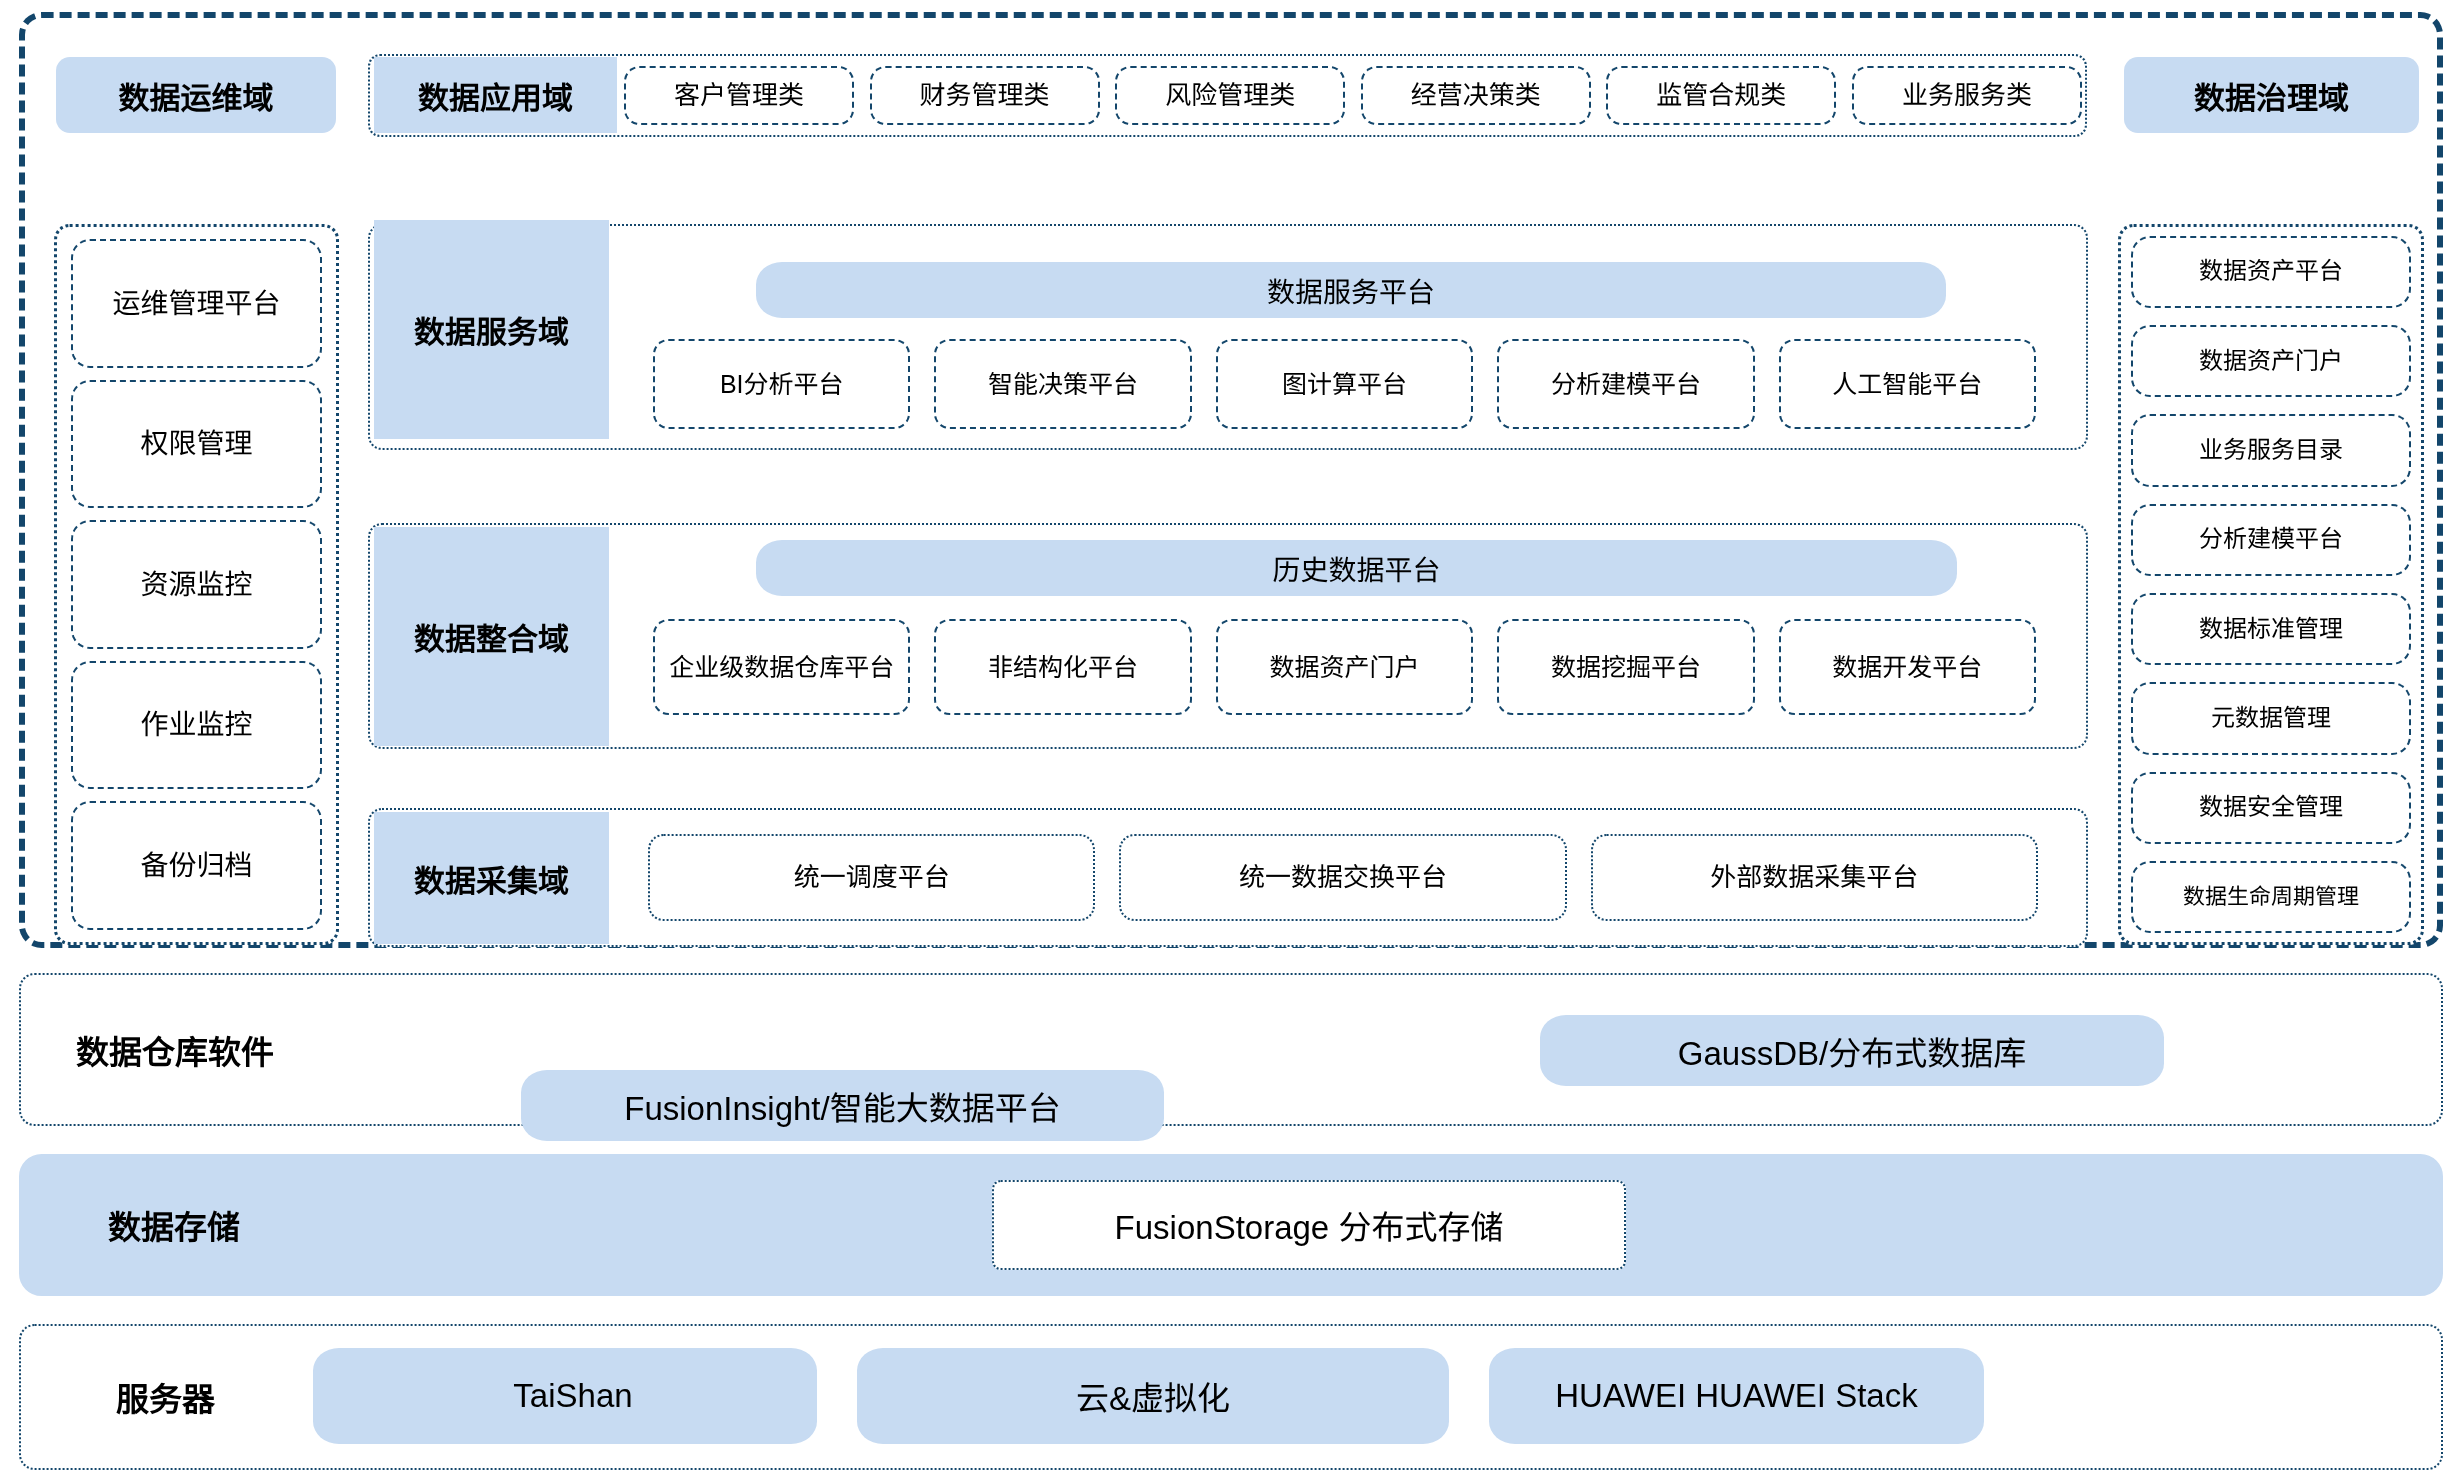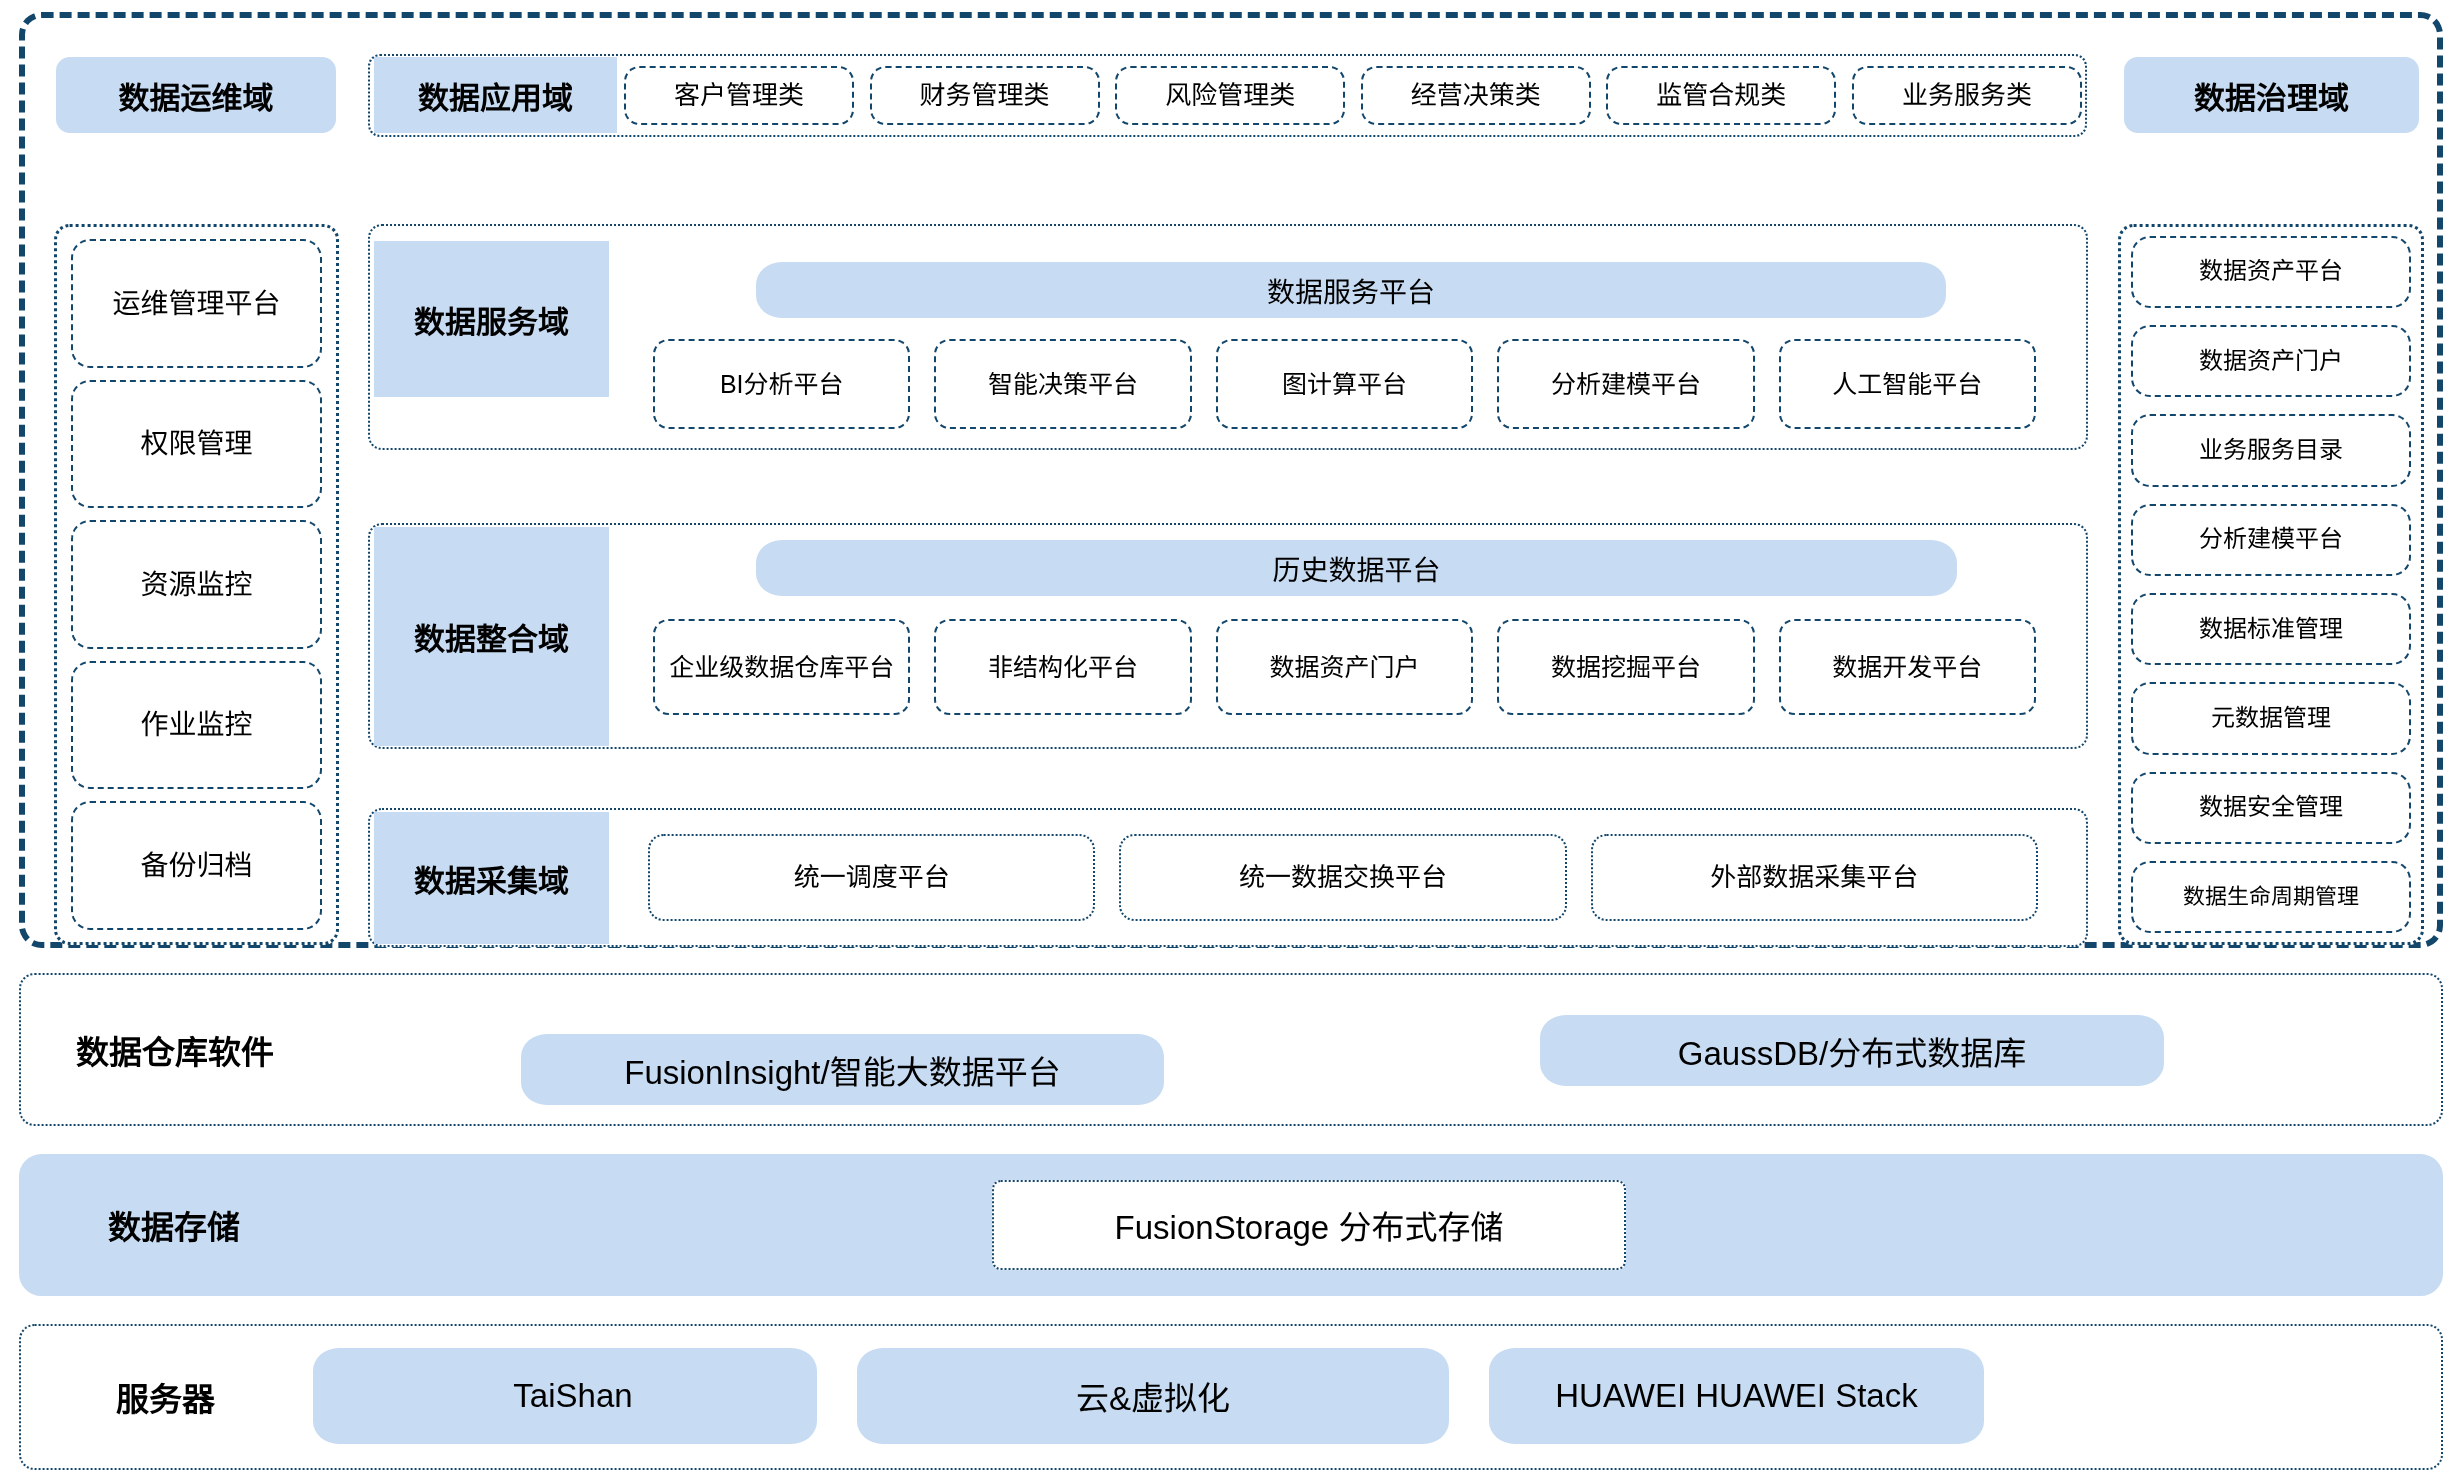--- a/index.html
+++ b/index.html
@@ -195,21 +195,21 @@
     gap: 24px;
   }
   .mid-items .pill {
     flex: 1 1 0;
     font-size: 25px;
     border-radius: 15.6px;
   }
 
   
   #service-band { top: 224px; height: 226px; }
-  #service-label { top: 241px; height: 156px; }
+  #service-label { top: 220px; height: 219px; }
   #service-cap { left: 756px; top: 262px; width: 1190px; }
   #service-items { left: 653px; top: 339px; width: 1383px; height: 90px; }
 
   
   #integration-band { top: 523px; height: 226px; }
   #integration-label { top: 527px; height: 219px; }
   #integration-cap { left: 756px; top: 540px; width: 1201px; }
   #integration-items { left: 653px; top: 619px; width: 1383px; height: 96px; }
 
   
@@ -233,21 +233,21 @@
     font-weight: bold;
     font-size: 33px;
     display: flex;
     align-items: center;
   }
 
   #dw-layer { top: 973px; height: 153px; border-style: dotted; }
   #dw-label { left: 76px; top: 973px; height: 153px; }
   #dw-chip-1 {
     position: absolute;
-    left: 521px; top: 1034px; width: 643px; height: 71px;
+    left: 521px; top: 1070px; width: 643px; height: 71px;
     font-size: 33px;
   }
   #dw-chip-2 {
     position: absolute;
     left: 1540px; top: 1015px; width: 624px; height: 71px;
     font-size: 33px;
   }
 
   #storage-layer {
     top: 1154px; height: 142px;

